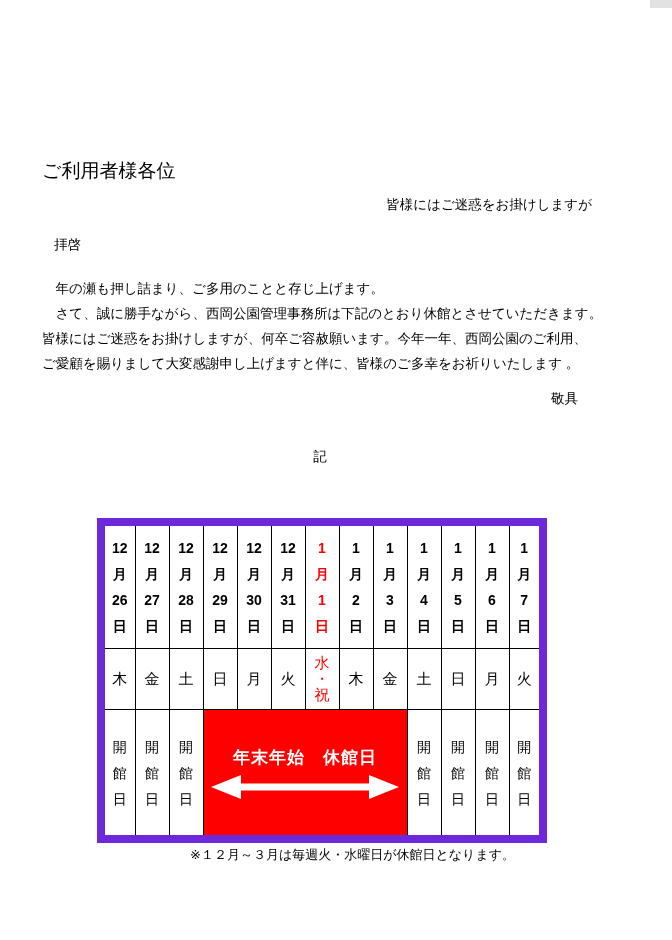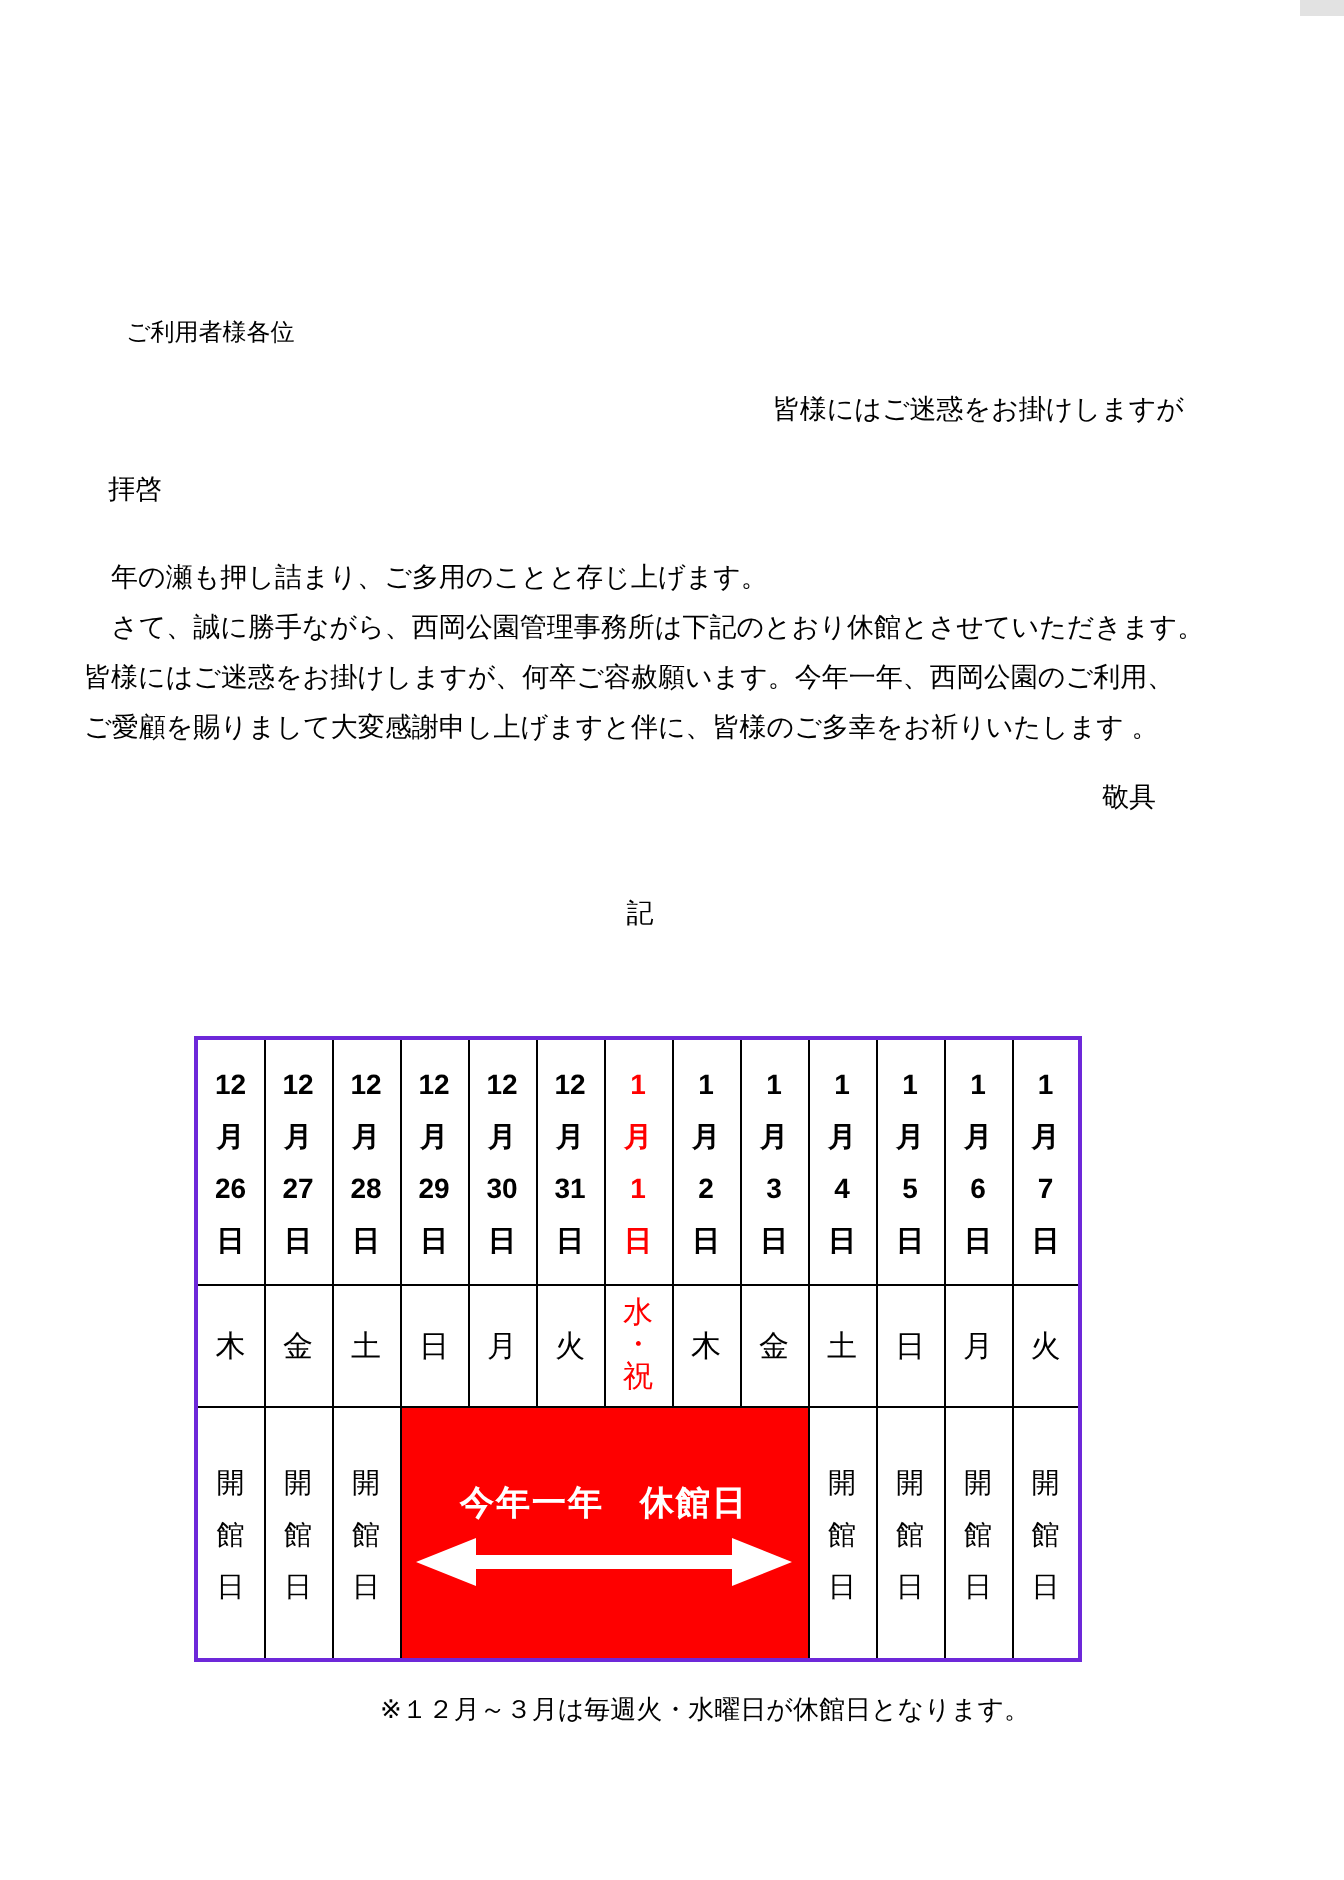--- a/index.html
+++ b/index.html
@@ -6,32 +6,32 @@
   .page {
     position:relative; width:672px; height:940px; background:#ffffff;
     font-family:"Liberation Sans","DejaVu Sans",sans-serif; color:#000;
     overflow:hidden;
   }
   .scroll-strip { position:absolute; top:0; right:0; width:22px; height:8px; background:#e2e2e2; }
   .title {
     position:absolute; top:82px; left:0; width:645px; text-align:center;
     font-size:21px; font-weight:bold; letter-spacing:1px;
   }
-  .recipient { position:absolute; top:158px; left:63px; font-size:12px; }
+  .recipient { position:absolute; top:158px; left:42px; font-size:19px; }
   .sender { position:absolute; top:196px; left:54px; right:80px; text-align:right; font-size:13.5px; }
   .salutation { position:absolute; top:236px; left:54px; font-size:13.5px; }
   .body-text { position:absolute; top:276px; left:42px; width:565px; font-size:13.5px; line-height:25px; }
   .body-text .line { white-space:pre-wrap; }
   .closing { position:absolute; top:390px; left:0; right:94px; text-align:right; font-size:13.5px; }
   .record-marker { position:absolute; top:448px; left:0; width:640px; text-align:center; font-size:13.5px; }
 
   table.calendar {
     position:absolute; left:97px; top:518px;
     border-collapse:collapse; table-layout:fixed;
-    border:2px solid #6d28d9;
+    border:8px solid #6d28d9;
   }
   table.calendar col { width:34px; }
   table.calendar td {
     border:1px solid #000; text-align:center; padding:0;
     vertical-align:middle; white-space:pre-line;
   }
   tr.date-row td { height:122px; font-weight:bold; font-size:14px; line-height:26px; }
   tr.weekday-row td { height:60px; font-size:15px; }
   td.holiday { color:#ff0000; }
   td.holiday-weekday { font-size:13px; line-height:16px; }
@@ -164,21 +164,21 @@
 館
 日</td>
         <td>開
 館
 日</td>
         <td>開
 館
 日</td>
         <td colspan="6" class="closed-cell">
           <div class="closed-inner">
-            <div class="closed-label">今年一年　休館日</div>
+            <div class="closed-label">年末年始　休館日</div>
             <svg class="arrow-svg" width="188" height="26" viewBox="0 0 188 26">
               <polygon fill="#ffffff" points="0,13 30,1 30,9.5 158,9.5 158,1 188,13 158,25 158,16.5 30,16.5 30,25"></polygon>
             </svg>
           </div>
         </td>
         <td>開
 館
 日</td>
         <td>開
 館

